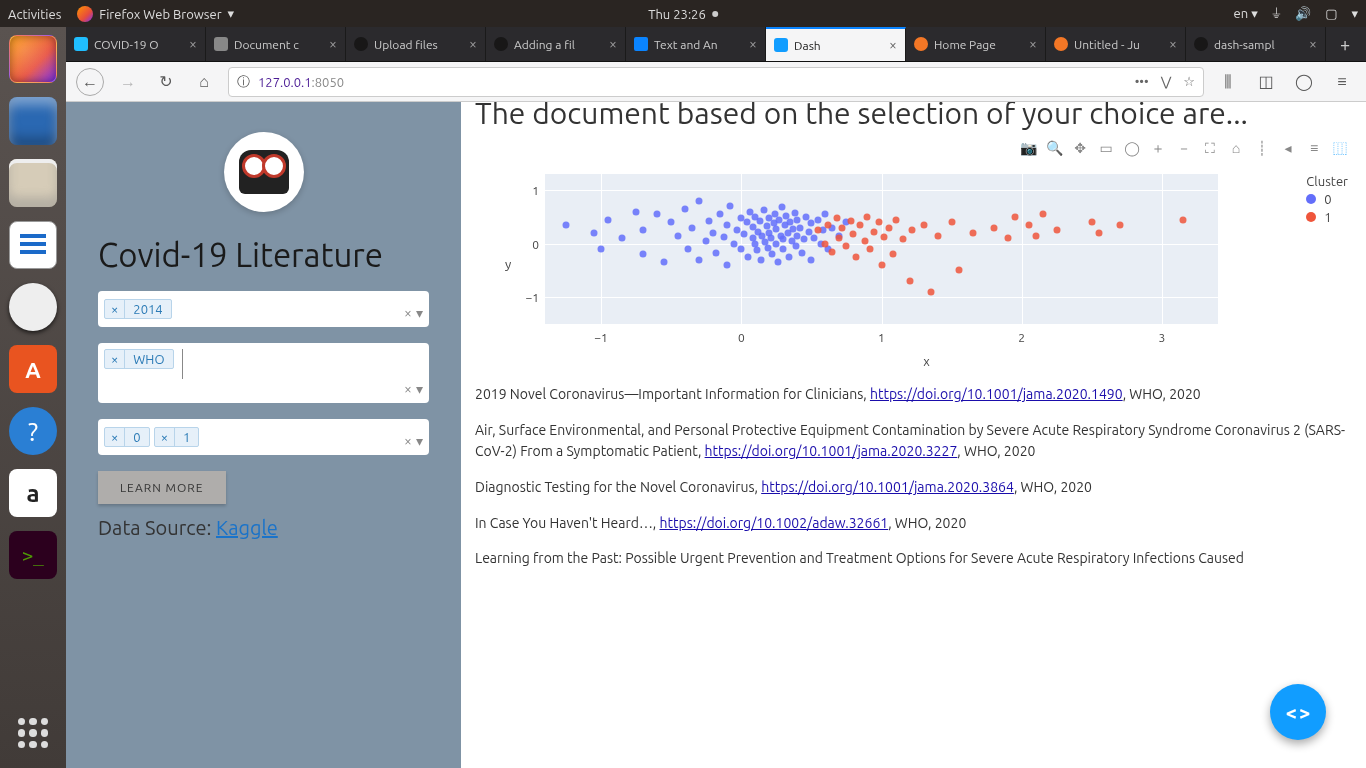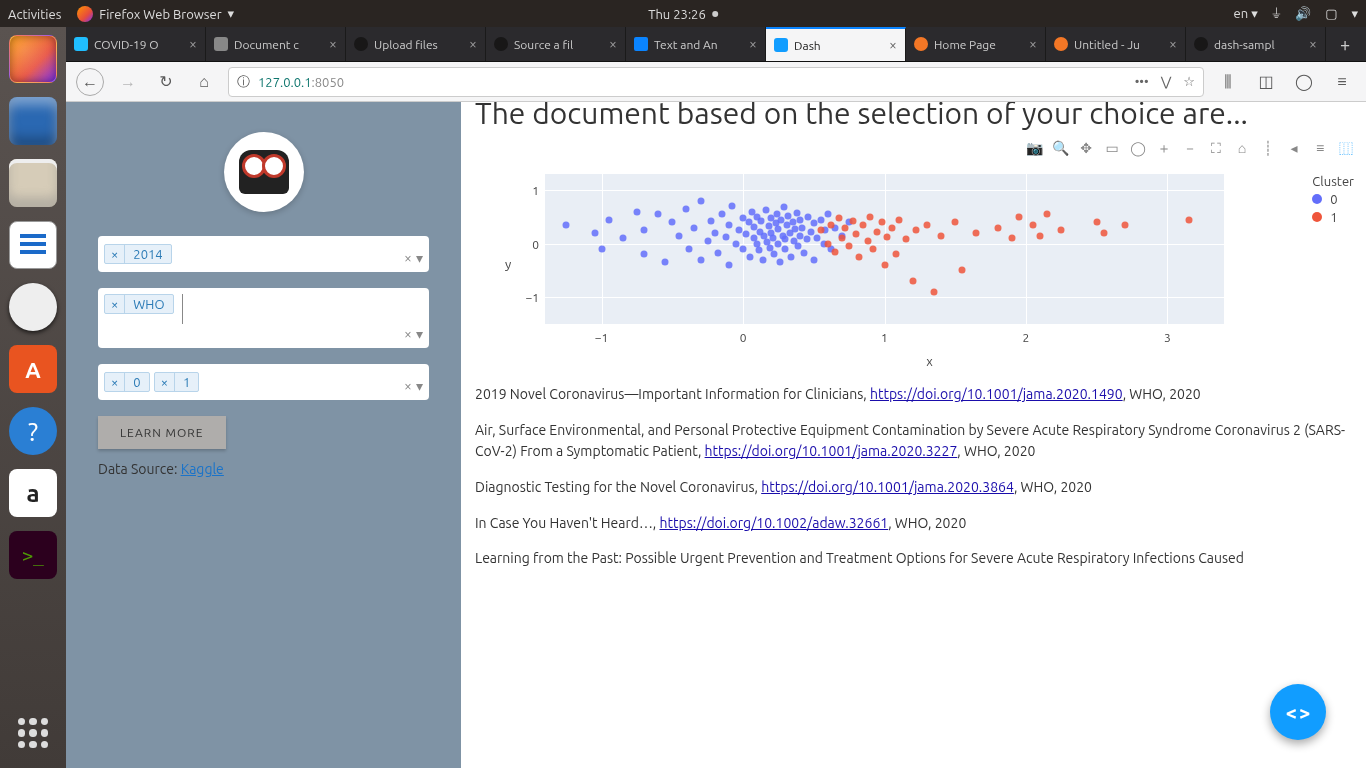--- a/index.html
+++ b/index.html
@@ -49,21 +49,21 @@
 .tab-ico.plotly{background:#0a84ff;border-radius:2px;}
 .tab-ico.doc{background:#888;}
 .ff-newtab { width:38px; display:flex;align-items:center;justify-content:center;color:#ccc;font-size:18px;}
 
 .ff-toolbar { height:40px; background:#f5f5f6; display:flex; align-items:center; padding:0 10px; gap:10px; border-bottom:1px solid #ccc;}
 .tbtn { width:28px;height:28px;display:flex;align-items:center;justify-content:center;color:#5a5a5a;border-radius:4px;}
 .tbtn.disabled{opacity:.4;}
 .tbtn.circ{border:1px solid #aaa;border-radius:50%;}
 .urlbar { flex:1; height:30px; background:#fff; border:1px solid #ccc; border-radius:4px; display:flex; align-items:center; padding:0 8px; gap:8px; color:#555; font-size:13px;}
 .urlbar .url-auth{color:#888;}
-.urlbar .url-host{color:#0f766e;}
+.urlbar .url-host{color:#4c1d95;}
 .urlbar .icons-r { margin-left:auto; display:flex; gap:12px; color:#666;}
 
 .content { flex:1; background:#fff; display:flex; overflow:hidden;}
 
 
 .sidebar { width:395px; background:#7f93a5; padding:30px 32px 20px; color:#222; position:relative;}
 .logo-wrap { text-align:center; margin-bottom:24px;}
 .logo { width:80px;height:80px; border-radius:50%; background:#fff; display:inline-flex; align-items:center; justify-content:center; position:relative; box-shadow:0 2px 6px #0003;}
 .owl-body{width:50px;height:44px;background:#222;border-radius:12px 12px 6px 6px;position:relative;}
 .owl-body::before,.owl-body::after{content:"";position:absolute;top:4px;width:18px;height:18px;background:#fff;border-radius:50%;border:3px solid #c0392b;}
@@ -71,24 +71,24 @@
 .sidebar h1 { font-size:33px; font-weight:400; margin-bottom:18px; color:#1a1a1a;}
 .sidebar p.desc { font-size:14px; color:#2c2c2c; line-height:1.5; margin-bottom:18px;}
 .dropdown { background:#fff; border-radius:4px; min-height:36px; display:flex; align-items:center; padding:4px 6px; margin-bottom:16px; position:relative; flex-wrap:wrap; gap:4px;}
 .dropdown.tall{min-height:60px; align-items:flex-start; padding:6px;}
 .tag { display:inline-flex; align-items:center; background:#e6f0f9; border:1px solid #b8d4ea; border-radius:2px; font-size:13px; color:#2c7bb6;}
 .tag .tx { padding:2px 6px; border-right:1px solid #b8d4ea; color:#2c7bb6; cursor:pointer;}
 .tag .lbl { padding:2px 8px;}
 .dd-ctl { position:absolute; right:6px; bottom:6px; display:flex; gap:4px; color:#888; font-size:14px;}
 .dd-cursor{width:1px;height:30px;background:#888;margin-left:4px;}
 .learn-btn { background:#afadab; color:#333; padding:10px 22px; font-size:12px; letter-spacing:1px; border:none; cursor:pointer; box-shadow:0 2px 3px #0003;}
-.datasource { font-size:14px; color:#333; margin-top:12px;}
+.datasource { font-size:20px; color:#333; margin-top:12px;}
 .datasource a{color:#1a73c9;text-decoration:underline;}
 
-.main { flex:1; padding:0 12px 20px 14px; overflow-y:auto; color:#333;}
+.main { flex:1; padding:0 18px 20px 14px; overflow-y:auto; color:#333;}
 .main h2 { font-size:30px; font-weight:400; color:#333; margin-bottom:10px; white-space:nowrap;}
 
 .plot-toolbar { display:flex; justify-content:flex-end; gap:10px; color:#888; font-size:14px; margin-bottom:6px;}
 .plot-toolbar span{cursor:pointer; width:16px; text-align:center;}
 .plot-toolbar .active{color:#119dff;}
 
 .plot { position:relative; height:200px; margin-bottom:20px; margin-left:30px;}
 .plot-area { position:absolute; left:40px; right:130px; top:10px; bottom:40px; background:#e9eef5;}
 .axis-label-y{position:absolute;left:0px;top:50%;transform:translateY(-50%);font-size:13px;color:#444;}
 .axis-label-x{position:absolute;left:50%;bottom:-4px;transform:translateX(-50%);font-size:13px;color:#444;}
@@ -169,21 +169,21 @@
         <span>Document c</span>
         <span class="x">×</span>
       </div>
       <div class="ff-tab">
         <span class="tab-ico gh"></span>
         <span>Upload files</span>
         <span class="x">×</span>
       </div>
       <div class="ff-tab">
         <span class="tab-ico gh"></span>
-        <span>Source a fil</span>
+        <span>Adding a fil</span>
         <span class="x">×</span>
       </div>
       <div class="ff-tab">
         <span class="tab-ico plotly"></span>
         <span>Text and An</span>
         <span class="x">×</span>
       </div>
       <div class="ff-tab active">
         <span class="tab-ico dash"></span>
         <span>Dash</span>
@@ -227,20 +227,21 @@
   </div>
 
   <div class="content">
 
     <div class="sidebar">
       <div class="logo-wrap">
         <div class="logo">
             <div class="owl-body"></div>
           </div>
       </div>
+      <h1>Covid-19 Literature</h1>
 
       <div class="dropdown">
         <span class="tag">
             <span class="tx">×</span>
             <span class="lbl">2014</span>
           </span>
         <div class="dd-ctl">
             <span>×</span>
             <span>▾</span>
           </div>

